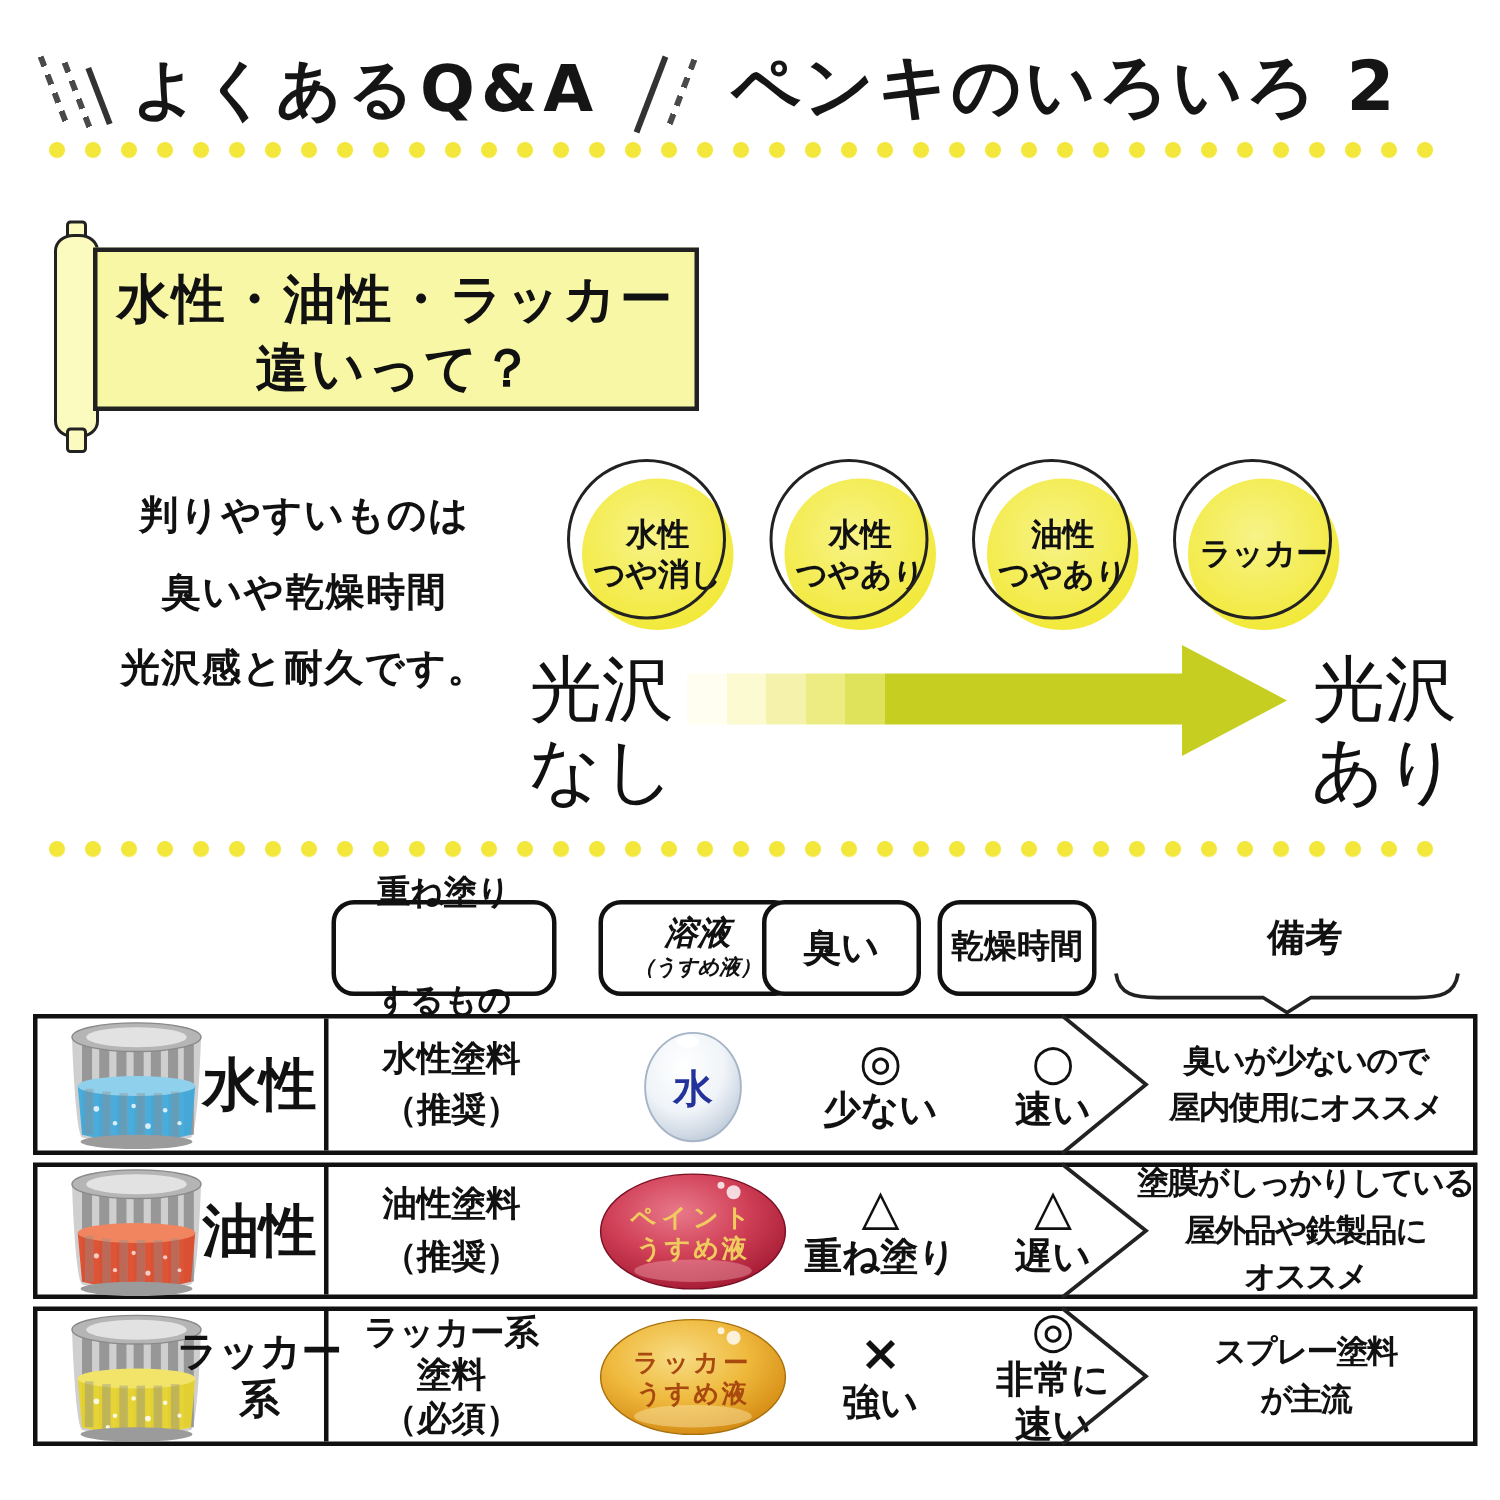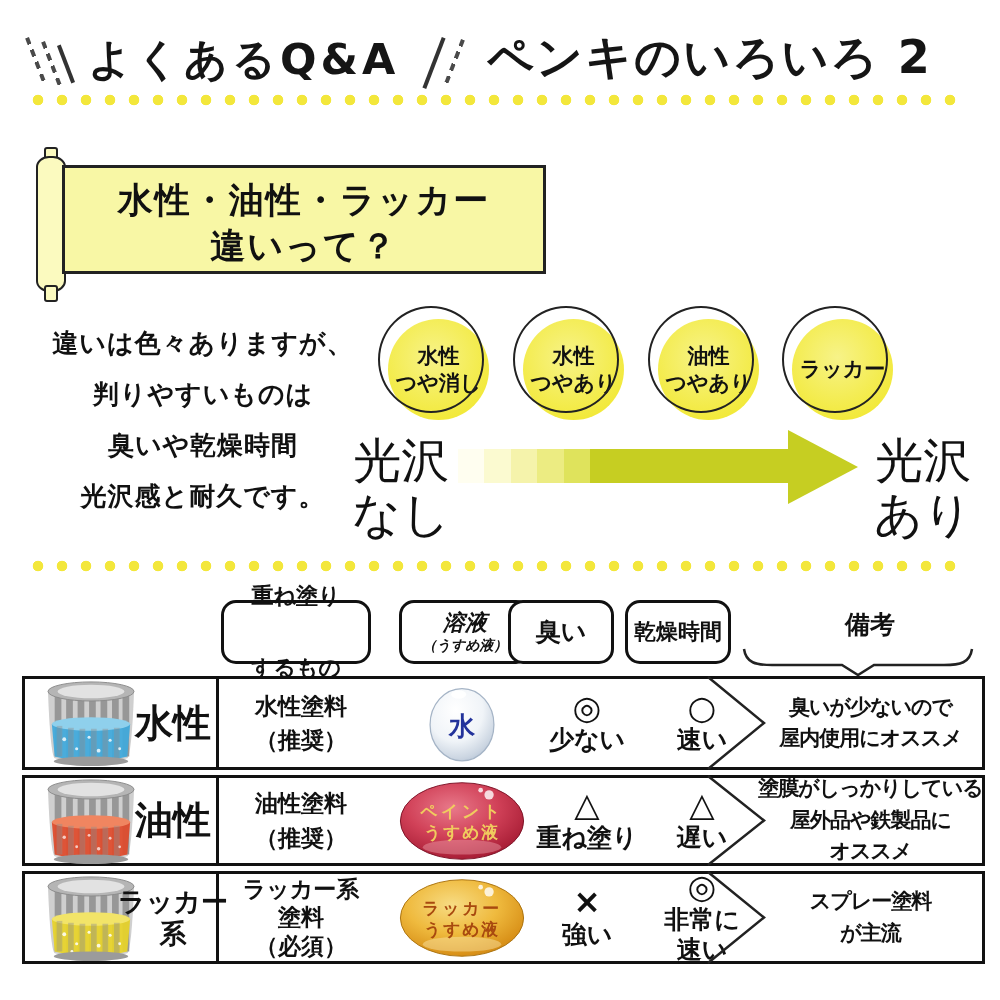--- a/index.html
+++ b/index.html
@@ -18,21 +18,21 @@
 
   
   .dots{position:absolute;left:32px;width:936px;height:13px;background-repeat:repeat-x;
         background-image:radial-gradient(circle at 6px 6px,#f3e73b 5px,rgba(0,0,0,0) 5.6px);
         background-size:24px 13px;}
 
   
   .scroll-roll{position:absolute;left:36px;top:156px;width:26px;height:132px;background:#fbfabf;
                border:2px solid #222;border-radius:13px/11px;}
   .knob{position:absolute;left:44px;width:10px;height:13px;background:#fbfabf;border:2px solid #222;border-radius:3px;}
-  .banner-box{position:absolute;left:62px;top:165px;width:484px;height:109px;background:#f8f7a5;
+  .banner-box{position:absolute;left:62px;top:165px;width:404px;height:109px;background:#f8f7a5;
               border:3px solid #222;box-sizing:border-box;text-align:center;}
   .banner-line{font-weight:800;font-size:35px;letter-spacing:2px;line-height:1.3;}
   .banner-line.l1{margin-top:10px;}
 
   
   .intro{position:absolute;left:46px;top:326px;width:314px;text-align:center;}
   .intro div{font-size:26px;font-weight:800;margin-bottom:16px;letter-spacing:1px;}
 
   
   .gcircle{position:absolute;top:306px;width:114px;height:116px;}
@@ -105,21 +105,20 @@
 
   <div class="knob" style="top:147px;"></div>
   <div class="scroll-roll"></div>
   <div class="knob" style="top:285px;"></div>
   <div class="banner-box">
     <div class="banner-line l1">水性・油性・ラッカー</div>
     <div class="banner-line">違いって？</div>
   </div>
 
   <div class="intro">
-    <div>違いは色々ありますが、</div>
     <div>判りやすいものは</div>
     <div>臭いや乾燥時間</div>
     <div>光沢感と耐久です。</div>
   </div>
 
   <div class="gcircle" style="left:378px;">
     <div class="gc-fill">
         <div>水性</div>
         <div>つや消し</div>
       </div>

